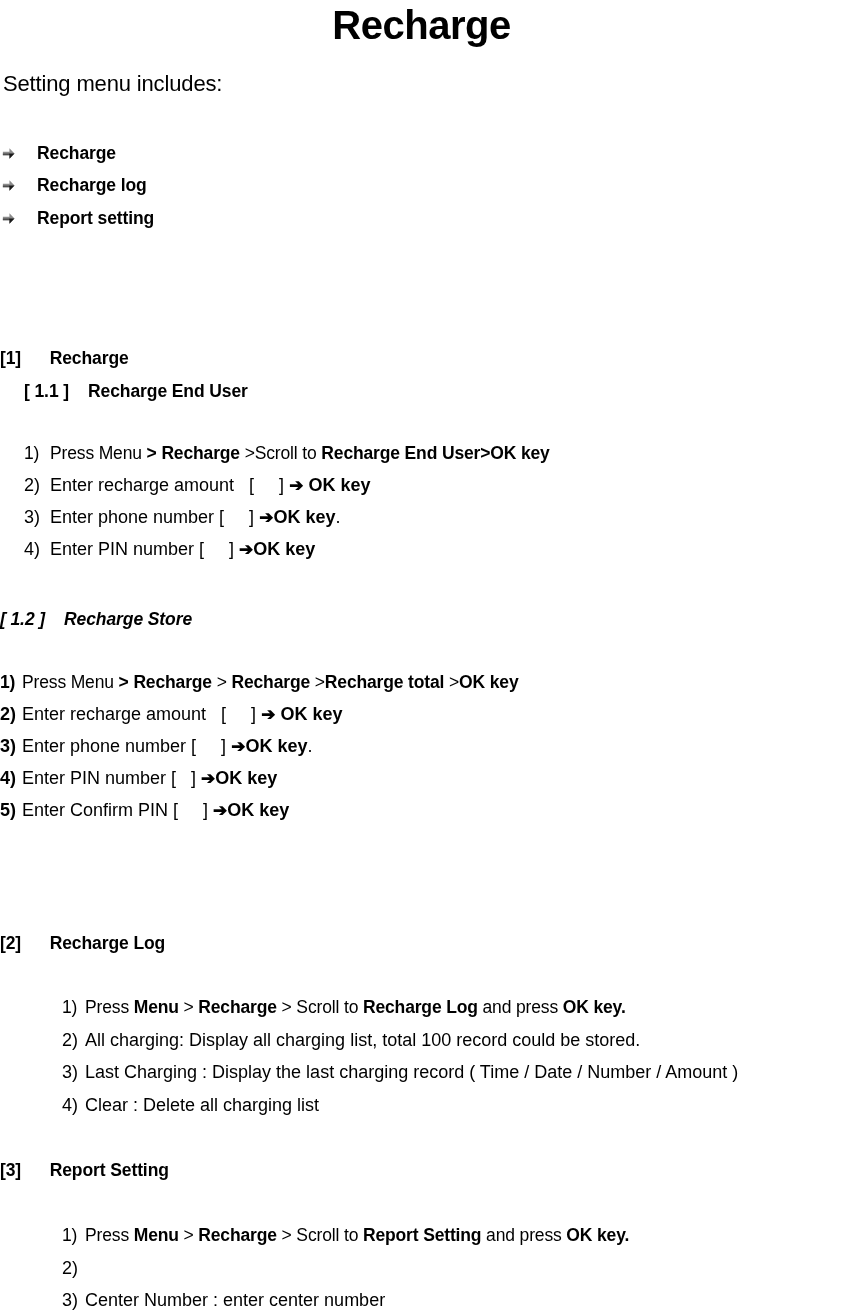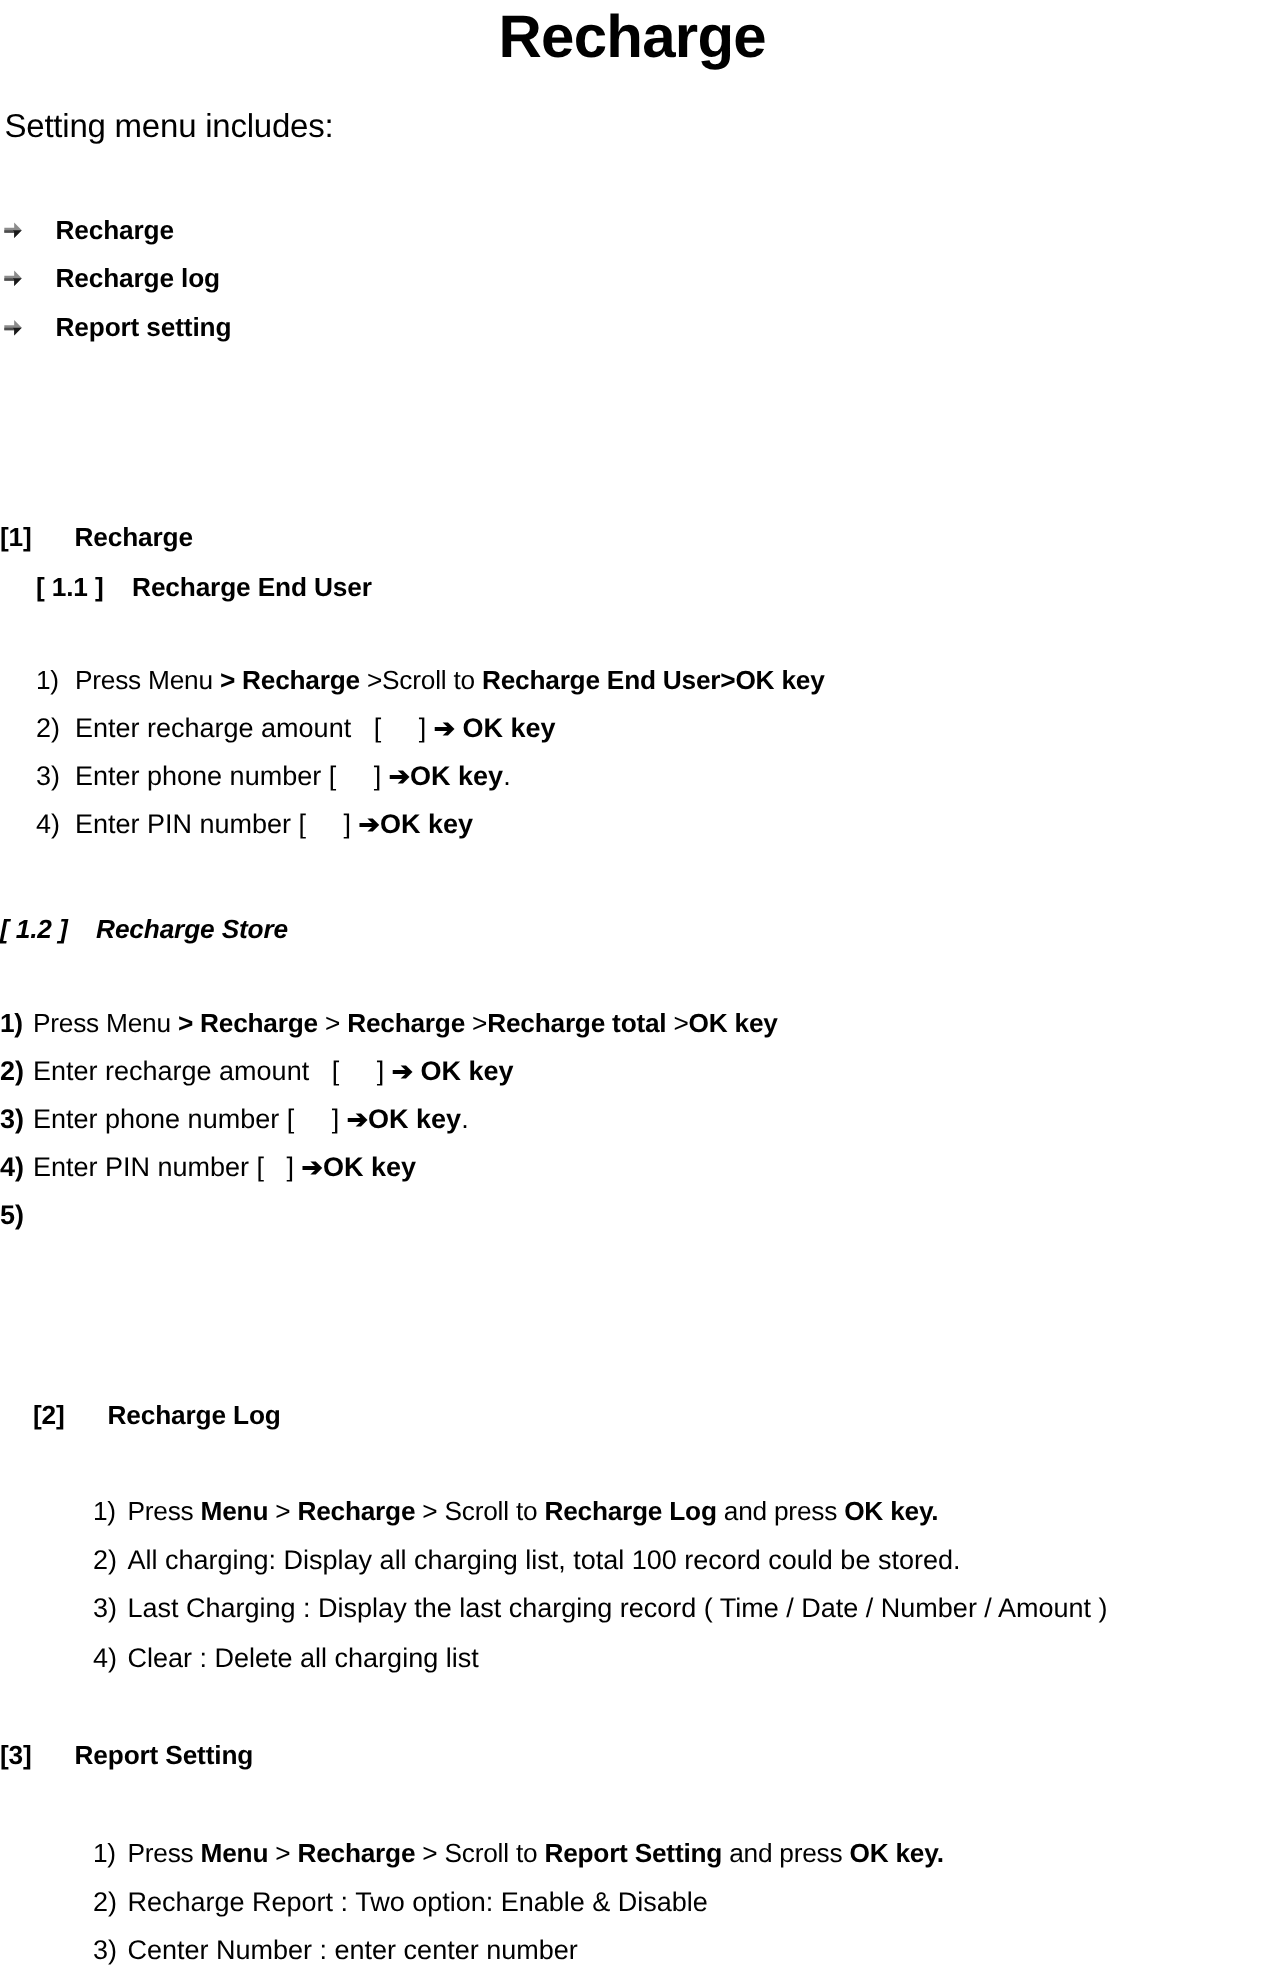--- a/index.html
+++ b/index.html
@@ -180,31 +180,31 @@
     <div class="step wide"><span class="step-num">4)</span><span class="step-text"><span>Enter PIN number [     ] </span><span class="arrow-ico">➔</span><b>OK key</b></span></div>
   </div>
 
 <div class="sec-head" style="top:609px;font-style:italic;">[ 1.2 ]    Recharge Store</div>
 
 <div id="steps-12" class="steps">
     <div class="step narrow"><span class="step-num">1)</span><span class="step-text"><span>Press Menu </span><b>&gt; Recharge </b><span>&gt; </span><b>Recharge </b><span>&gt;</span><b>Recharge total </b><span>&gt;</span><b>OK key</b></span></div>
     <div class="step wide"><span class="step-num">2)</span><span class="step-text"><span>Enter recharge amount   [     ] </span><span class="arrow-ico">➔</span><b> OK key</b></span></div>
     <div class="step wide"><span class="step-num">3)</span><span class="step-text"><span>Enter phone number [     ] </span><span class="arrow-ico">➔</span><b>OK key</b><span>.</span></span></div>
     <div class="step wide"><span class="step-num">4)</span><span class="step-text"><span>Enter PIN number [   ] </span><span class="arrow-ico">➔</span><b>OK key</b></span></div>
-    <div class="step wide"><span class="step-num">5)</span></div>
-  </div>
-
-<div class="sec-head" style="top:933px;margin-left:22px;">[2]      Recharge Log</div>
+    <div class="step wide"><span class="step-num">5)</span><span class="step-text"><span>Enter Confirm PIN [     ] </span><span class="arrow-ico">➔</span><b>OK key</b></span></div>
+  </div>
+
+<div class="sec-head" style="top:933px;">[2]      Recharge Log</div>
 
 <div id="steps-2" class="steps">
     <div class="step narrow"><span class="step-num">1)</span><span class="step-text"><span>Press </span><b>Menu</b><span> &gt; </span><b>Recharge</b><span> &gt; Scroll to </span><b>Recharge Log</b><span> and press </span><b>OK key.</b></span></div>
     <div class="step wide"><span class="step-num">2)</span><span class="step-text"><span>All charging: Display all charging list, total 100 record could be stored.</span></span></div>
     <div class="step wide"><span class="step-num">3)</span><span class="step-text"><span>Last Charging : Display the last charging record ( Time / Date / Number / Amount )</span></span></div>
     <div class="step wide"><span class="step-num">4)</span><span class="step-text"><span>Clear : Delete all charging list</span></span></div>
   </div>
 
 <div class="sec-head" style="top:1160px;">[3]      Report Setting</div>
 
 <div id="steps-3" class="steps">
     <div class="step narrow"><span class="step-num">1)</span><span class="step-text"><span>Press </span><b>Menu</b><span> &gt; </span><b>Recharge</b><span> &gt; Scroll to </span><b>Report Setting</b><span> and press </span><b>OK key.</b></span></div>
-    <div class="step wide"><span class="step-num">2)</span><span class="step-text"><span>Recharge Report : Two option: Enable &amp; Disable</span></span></div>
+    <div class="step wide"><span class="step-num">2)</span></div>
     <div class="step wide"><span class="step-num">3)</span><span class="step-text"><span>Center Number : enter center number</span></span></div>
   </div>
 
 </body></html>

